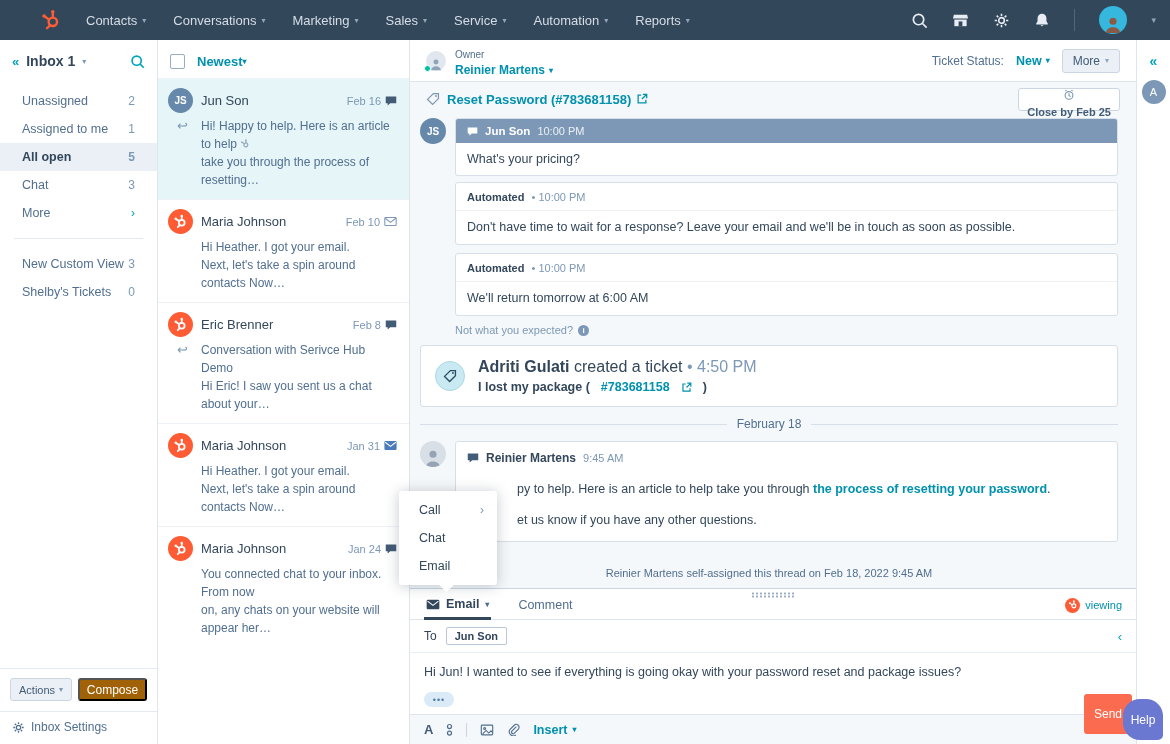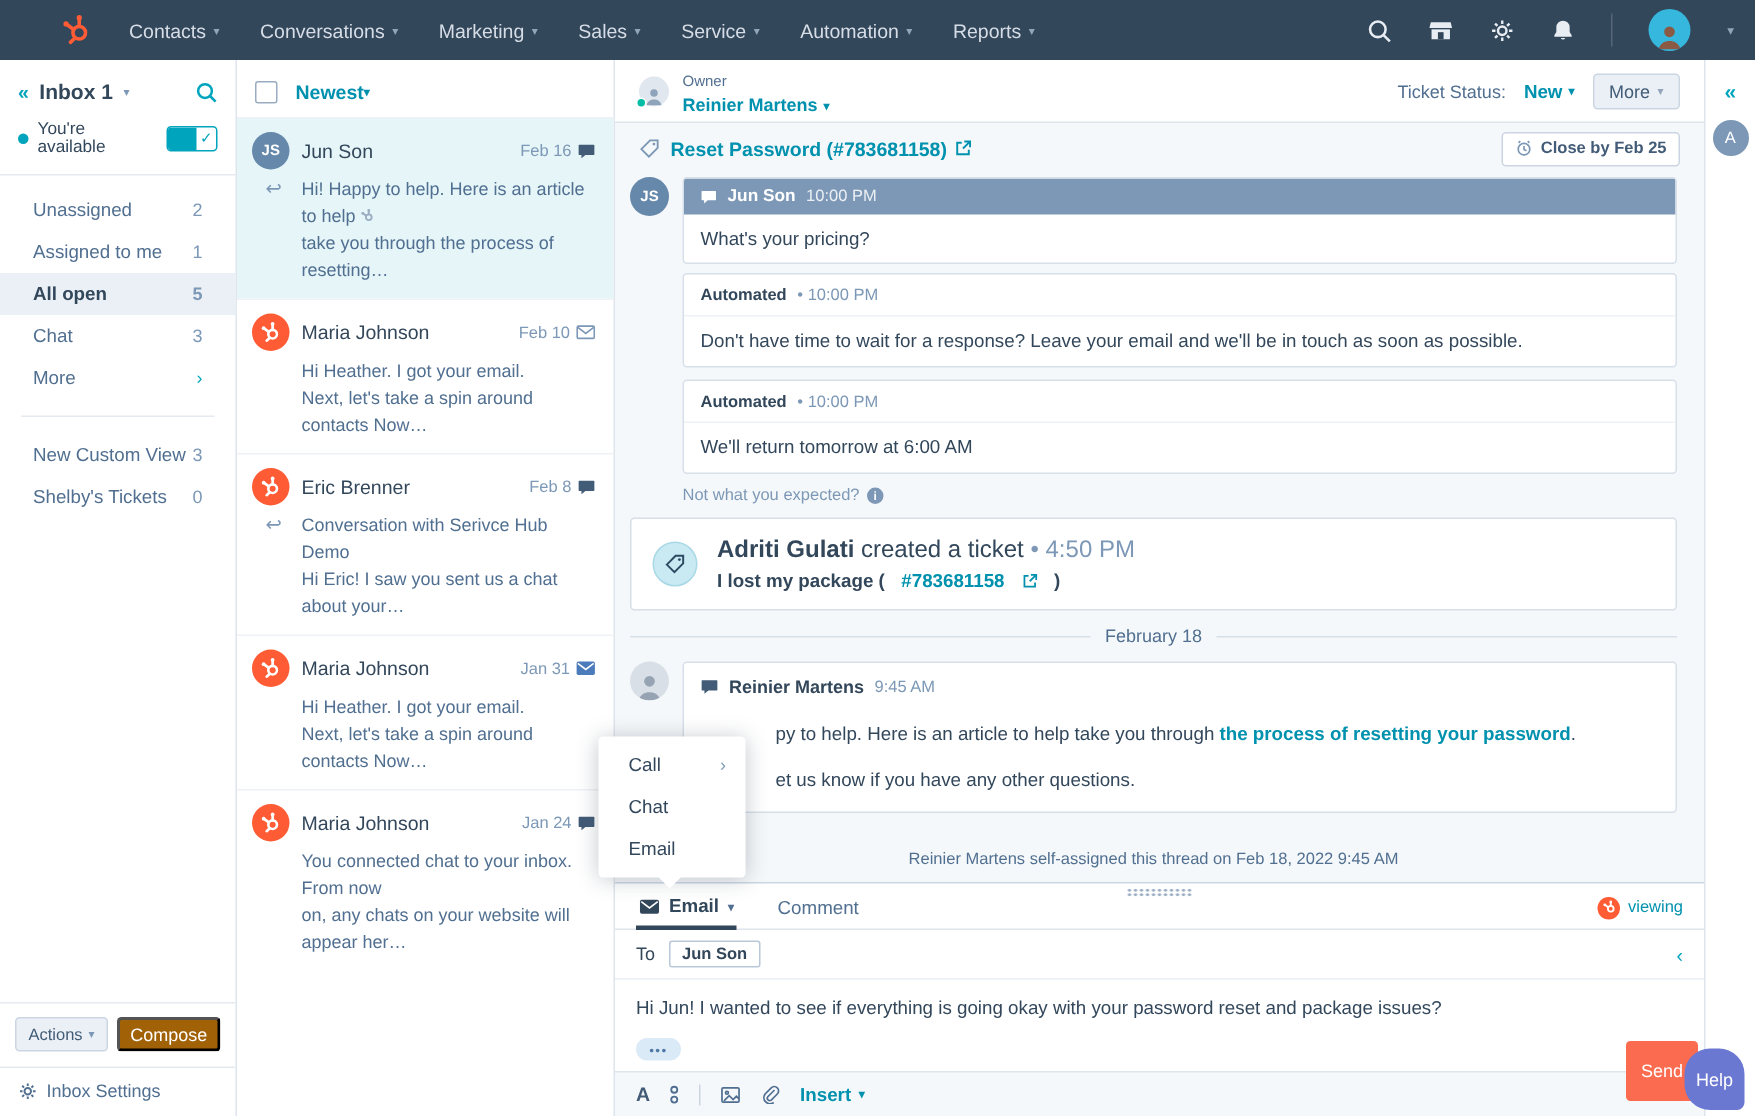--- a/index.html
+++ b/index.html
@@ -72,21 +72,21 @@
   .owner-label { font-size:10px; color:#516f90; }
   .owner-name { font-size:12px; font-weight:bold; color:#0091ae; display:flex; align-items:center; gap:4px; }
   .th-right { margin-left:auto; display:flex; align-items:center; gap:12px; }
   .status-label { font-size:12px; color:#516f90; }
   .status-value { font-size:12.5px; font-weight:bold; color:#0091ae; display:flex; align-items:center; gap:4px; }
   .btn-more { background:#eaf0f6; border:1px solid #cbd6e2; border-radius:3px; height:24px; padding:0 10px; font-size:12px; color:#425b76; display:flex; align-items:center; gap:5px; }
   .msub { height:34px; display:flex; align-items:center; padding:0 16px; }
   .ticket-icon { color:#7c98b6; }
   .ticket-title { margin-left:7px; font-size:13px; font-weight:bold; color:#0091ae; }
   .ext { color:#0091ae; margin-left:5px; }
-  .btn-close { margin-left:auto; background:#fff; border:1px solid #cbd6e2; border-radius:3px; height:23px; padding:0 8px; font-size:11px; font-weight:bold; color:#425b76; display:flex; align-items:center; gap:5px; }
+  .btn-close { margin-left:auto; background:#fff; border:1px solid #cbd6e2; border-radius:3px; height:23px; padding:0 8px; font-size:11px; font-weight:bold; color:#425b76; display:flex; align-items:center; gap:5px;flex-direction:column; }
   .btn-close svg { color:#7c98b6; }
 
   .content { padding:2px 18px 0 10px; }
   .msg-row { display:flex; gap:9px; margin-bottom:6px; }
   .msg-avatar { width:26px; height:26px; border-radius:50%; flex:none; display:flex; align-items:center; justify-content:center; }
   .msg-avatar.js { background:#6688ab; color:#fff; font-size:10px; font-weight:bold; }
   .msg-avatar.photo { background:#d9dfe7; color:#96a3b2; overflow:hidden; align-items:flex-end; }
   .card { background:#fff; border:1px solid #d7dfe8; border-radius:3px; flex:1; overflow:hidden; }
   .card-head-slate { background:#7c98b6; color:#fff; padding:6px 11px; font-size:11px; display:flex; align-items:center; gap:7px; }
   .chs-sender { font-weight:bold; font-size:11.5px; }
@@ -246,28 +246,20 @@
     <span class="sb-caret">▾</span>
     <span class="sb-search">
         <svg width="15" height="15" viewBox="0 0 18 18">
           <g fill="none" stroke="currentColor" stroke-width="2">
             <circle cx="8" cy="8" r="5.5"></circle>
             <path d="M12.2 12.2 16.5 16.5"></path>
           </g>
         </svg>
       </span>
   </div>
-  <div class="sb-avail">
-    <span class="avail-dot"></span>
-    <span class="avail-label">You're available</span>
-    <span class="toggle">
-        <span class="on"></span>
-        <span class="check">✓</span>
-      </span>
-  </div>
   <div class="sb-items">
     <div class="sb-item">
         <span>Unassigned</span>
         <span class="count">2</span>
       </div>
     <div class="sb-item">
         <span>Assigned to me</span>
         <span class="count">1</span>
       </div>
     <div class="sb-item selected">

